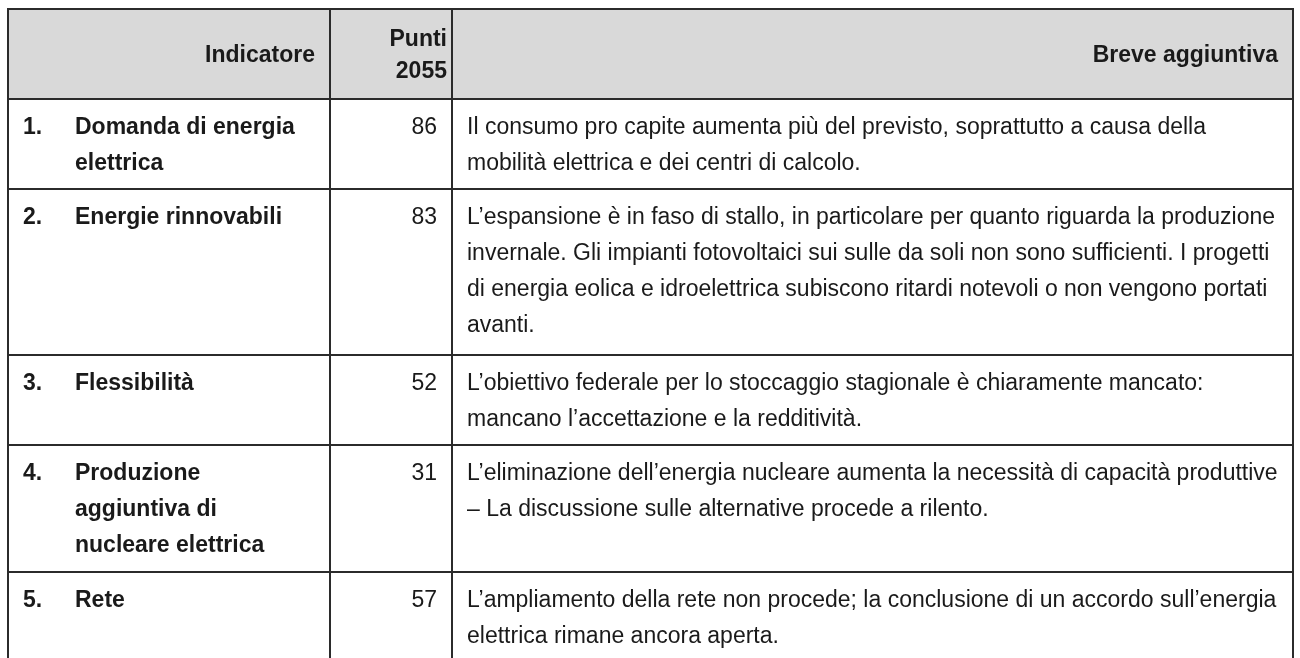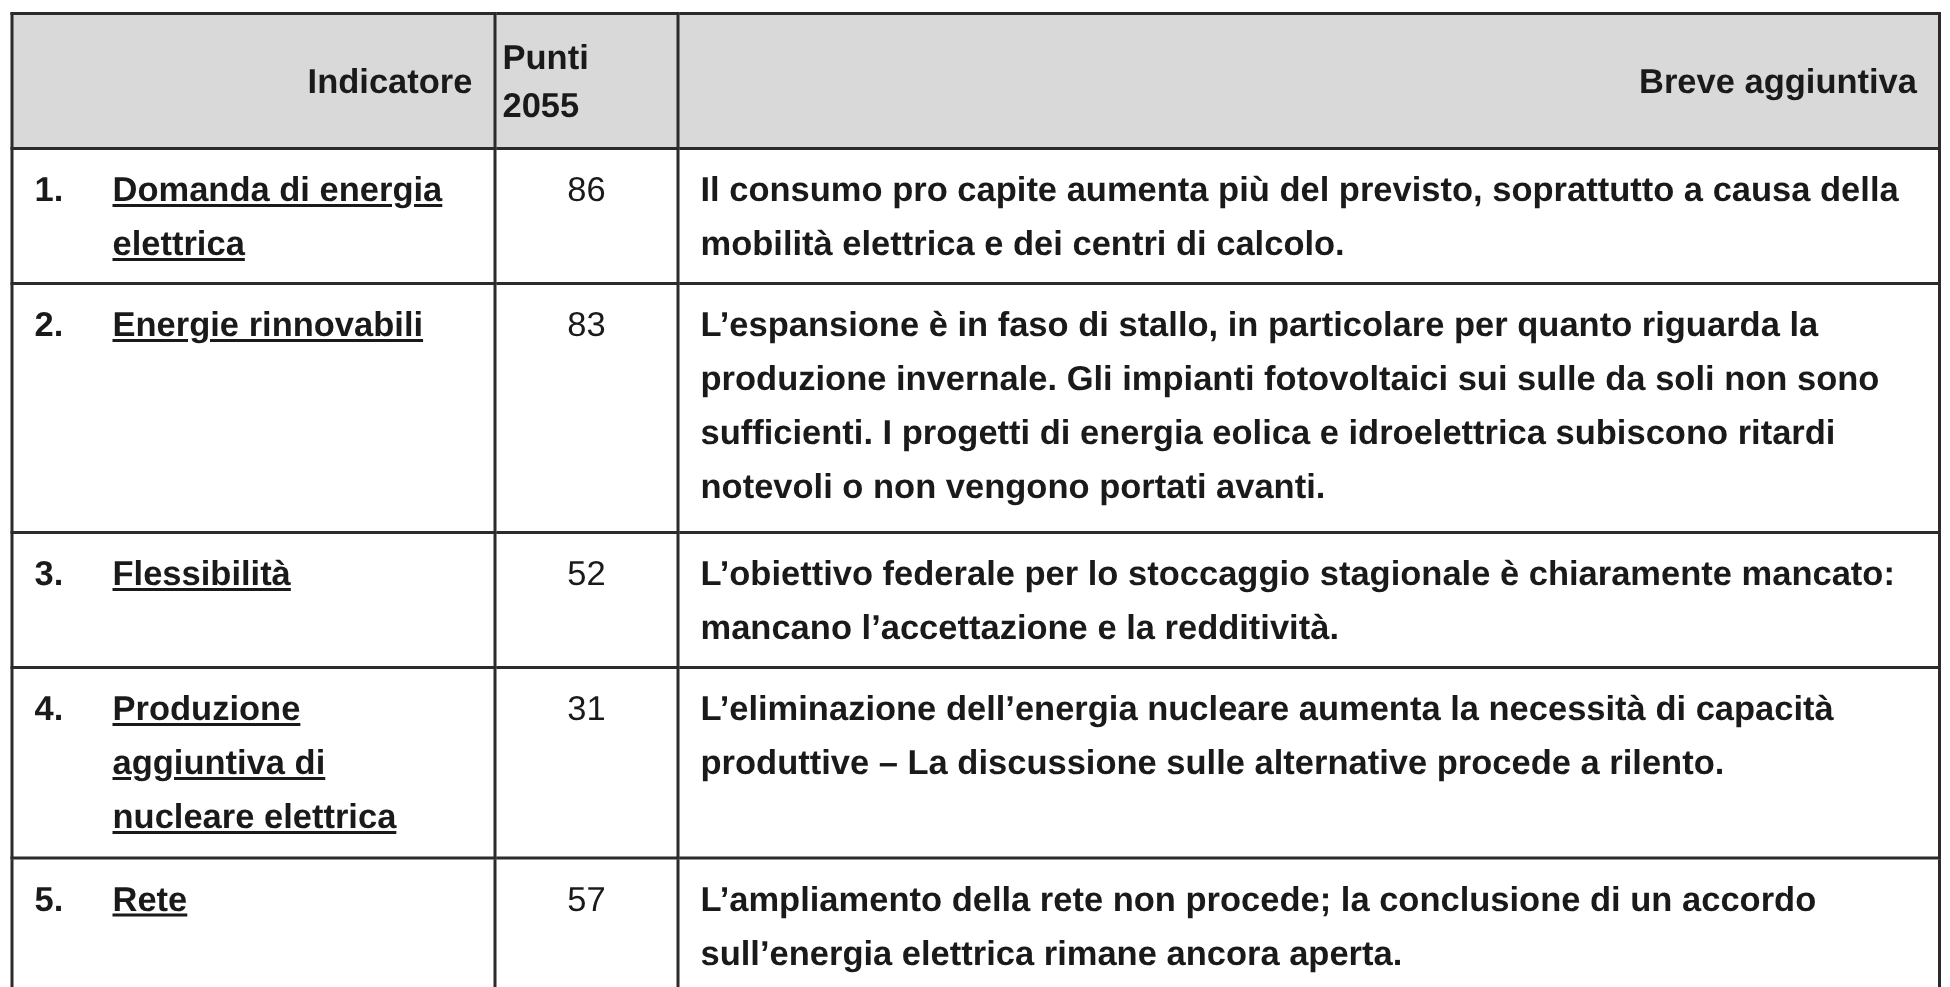--- a/index.html
+++ b/index.html
@@ -3,28 +3,28 @@
 <meta charset="utf-8">
 <style>
   html, body { margin: 0; padding: 0; background: #ffffff; }
   body { width: 1300px; height: 658px; position: relative; overflow: hidden;
          font-family: "Liberation Sans", "DejaVu Sans", sans-serif; color: #1a1a1a; }
   table { position: absolute; left: 7px; top: 8px; width: 1285px; border-collapse: collapse;
           table-layout: fixed; border: 2px solid #2b2b2b; }
   th, td { border: 2px solid #2b2b2b; vertical-align: top; font-size: 23px; line-height: 36px; }
   thead th { background: #d9d9d9; font-weight: bold; text-align: right; vertical-align: middle;
              padding: 4px 14px; height: 64px; }
-  thead th.pts { text-align: left; line-height: 32px; padding: 12px 4px; }
+  thead th.pts { text-align: right; line-height: 32px; padding: 12px 4px; }
   tbody td { padding: 8px 14px 8px 14px; }
   td.ind { font-weight: bold; }
   td.ind .wrap { display: flex; }
   td.ind .num { width: 52px; flex: 0 0 52px; }
-  td.ind .lbl { flex: 1; text-decoration: underline; }
-  td.pts { text-align: center; margin-left: 24px; }
-  td.desc { padding-left: 14px; font-weight: bold; }
+  td.ind .lbl { flex: 1; }
+  td.pts { text-align: right; margin-left: 24px; }
+  td.desc { padding-left: 14px; }
   col.c1 { width: 322px; } col.c2 { width: 122px; } col.c3 { width: 841px; }
 </style>
 </head>
 <body>
 
 <table>
   <colgroup>
       <col class="c1">
       <col class="c2">
       <col class="c3">

